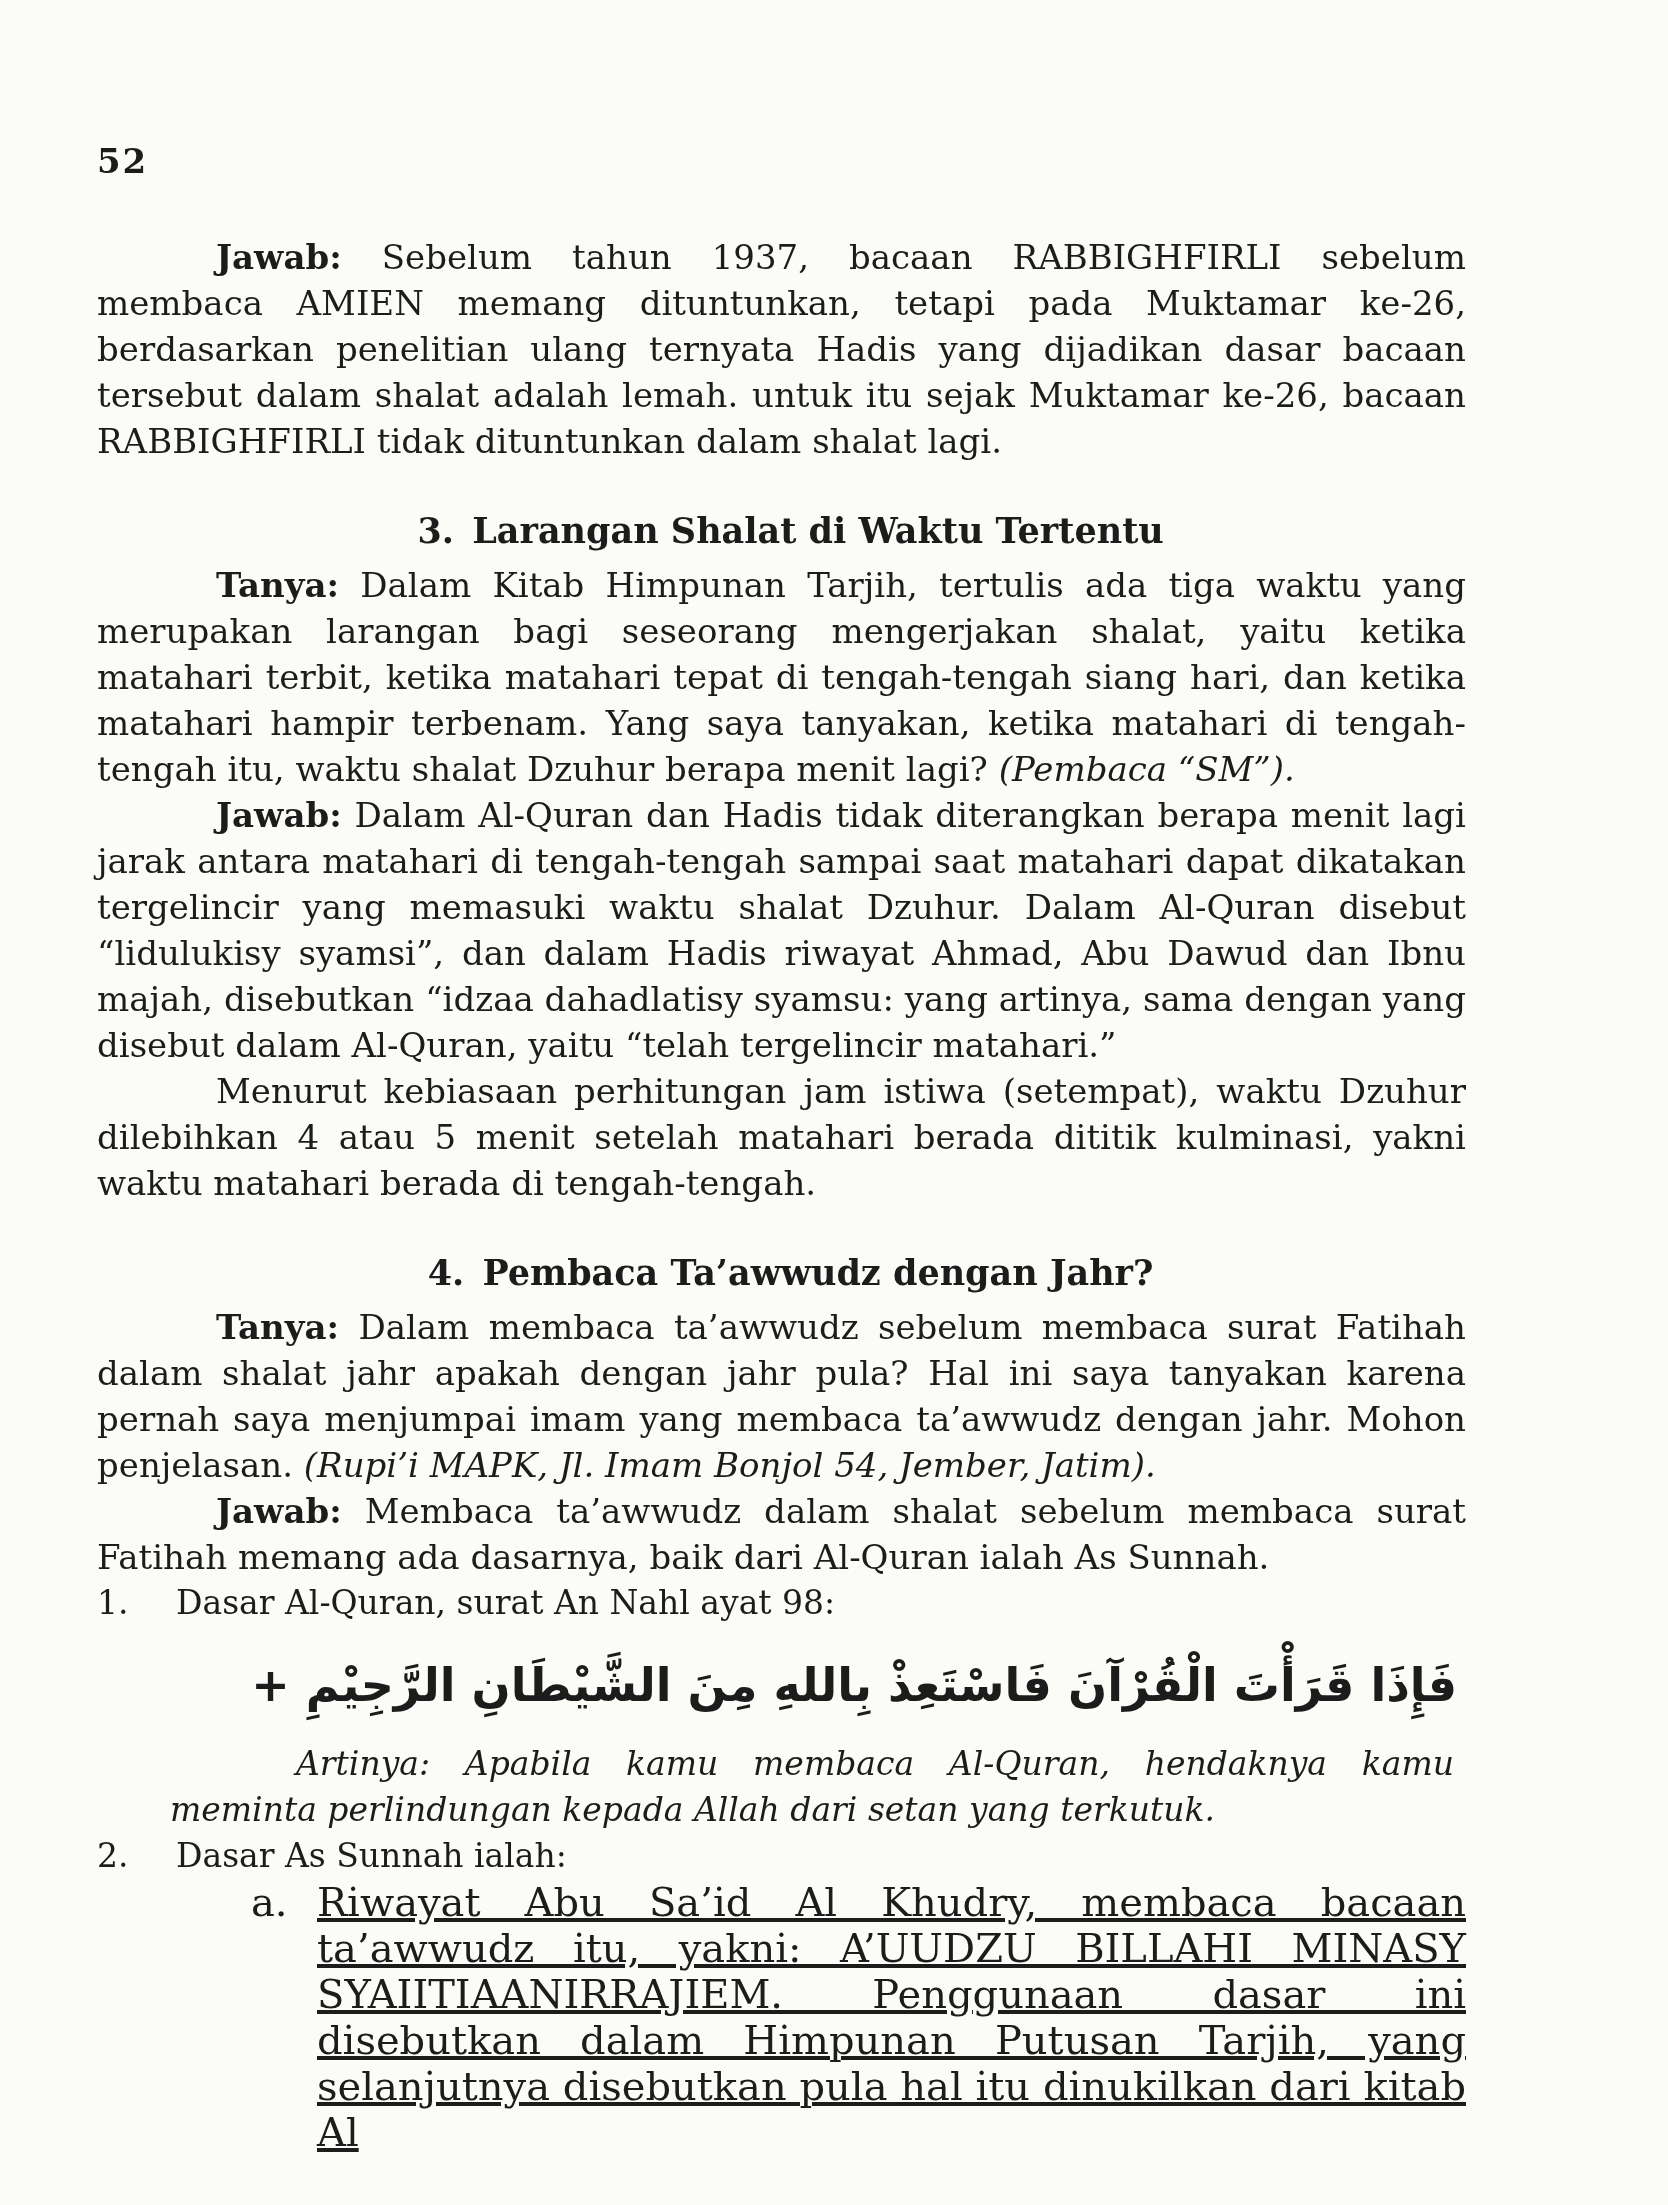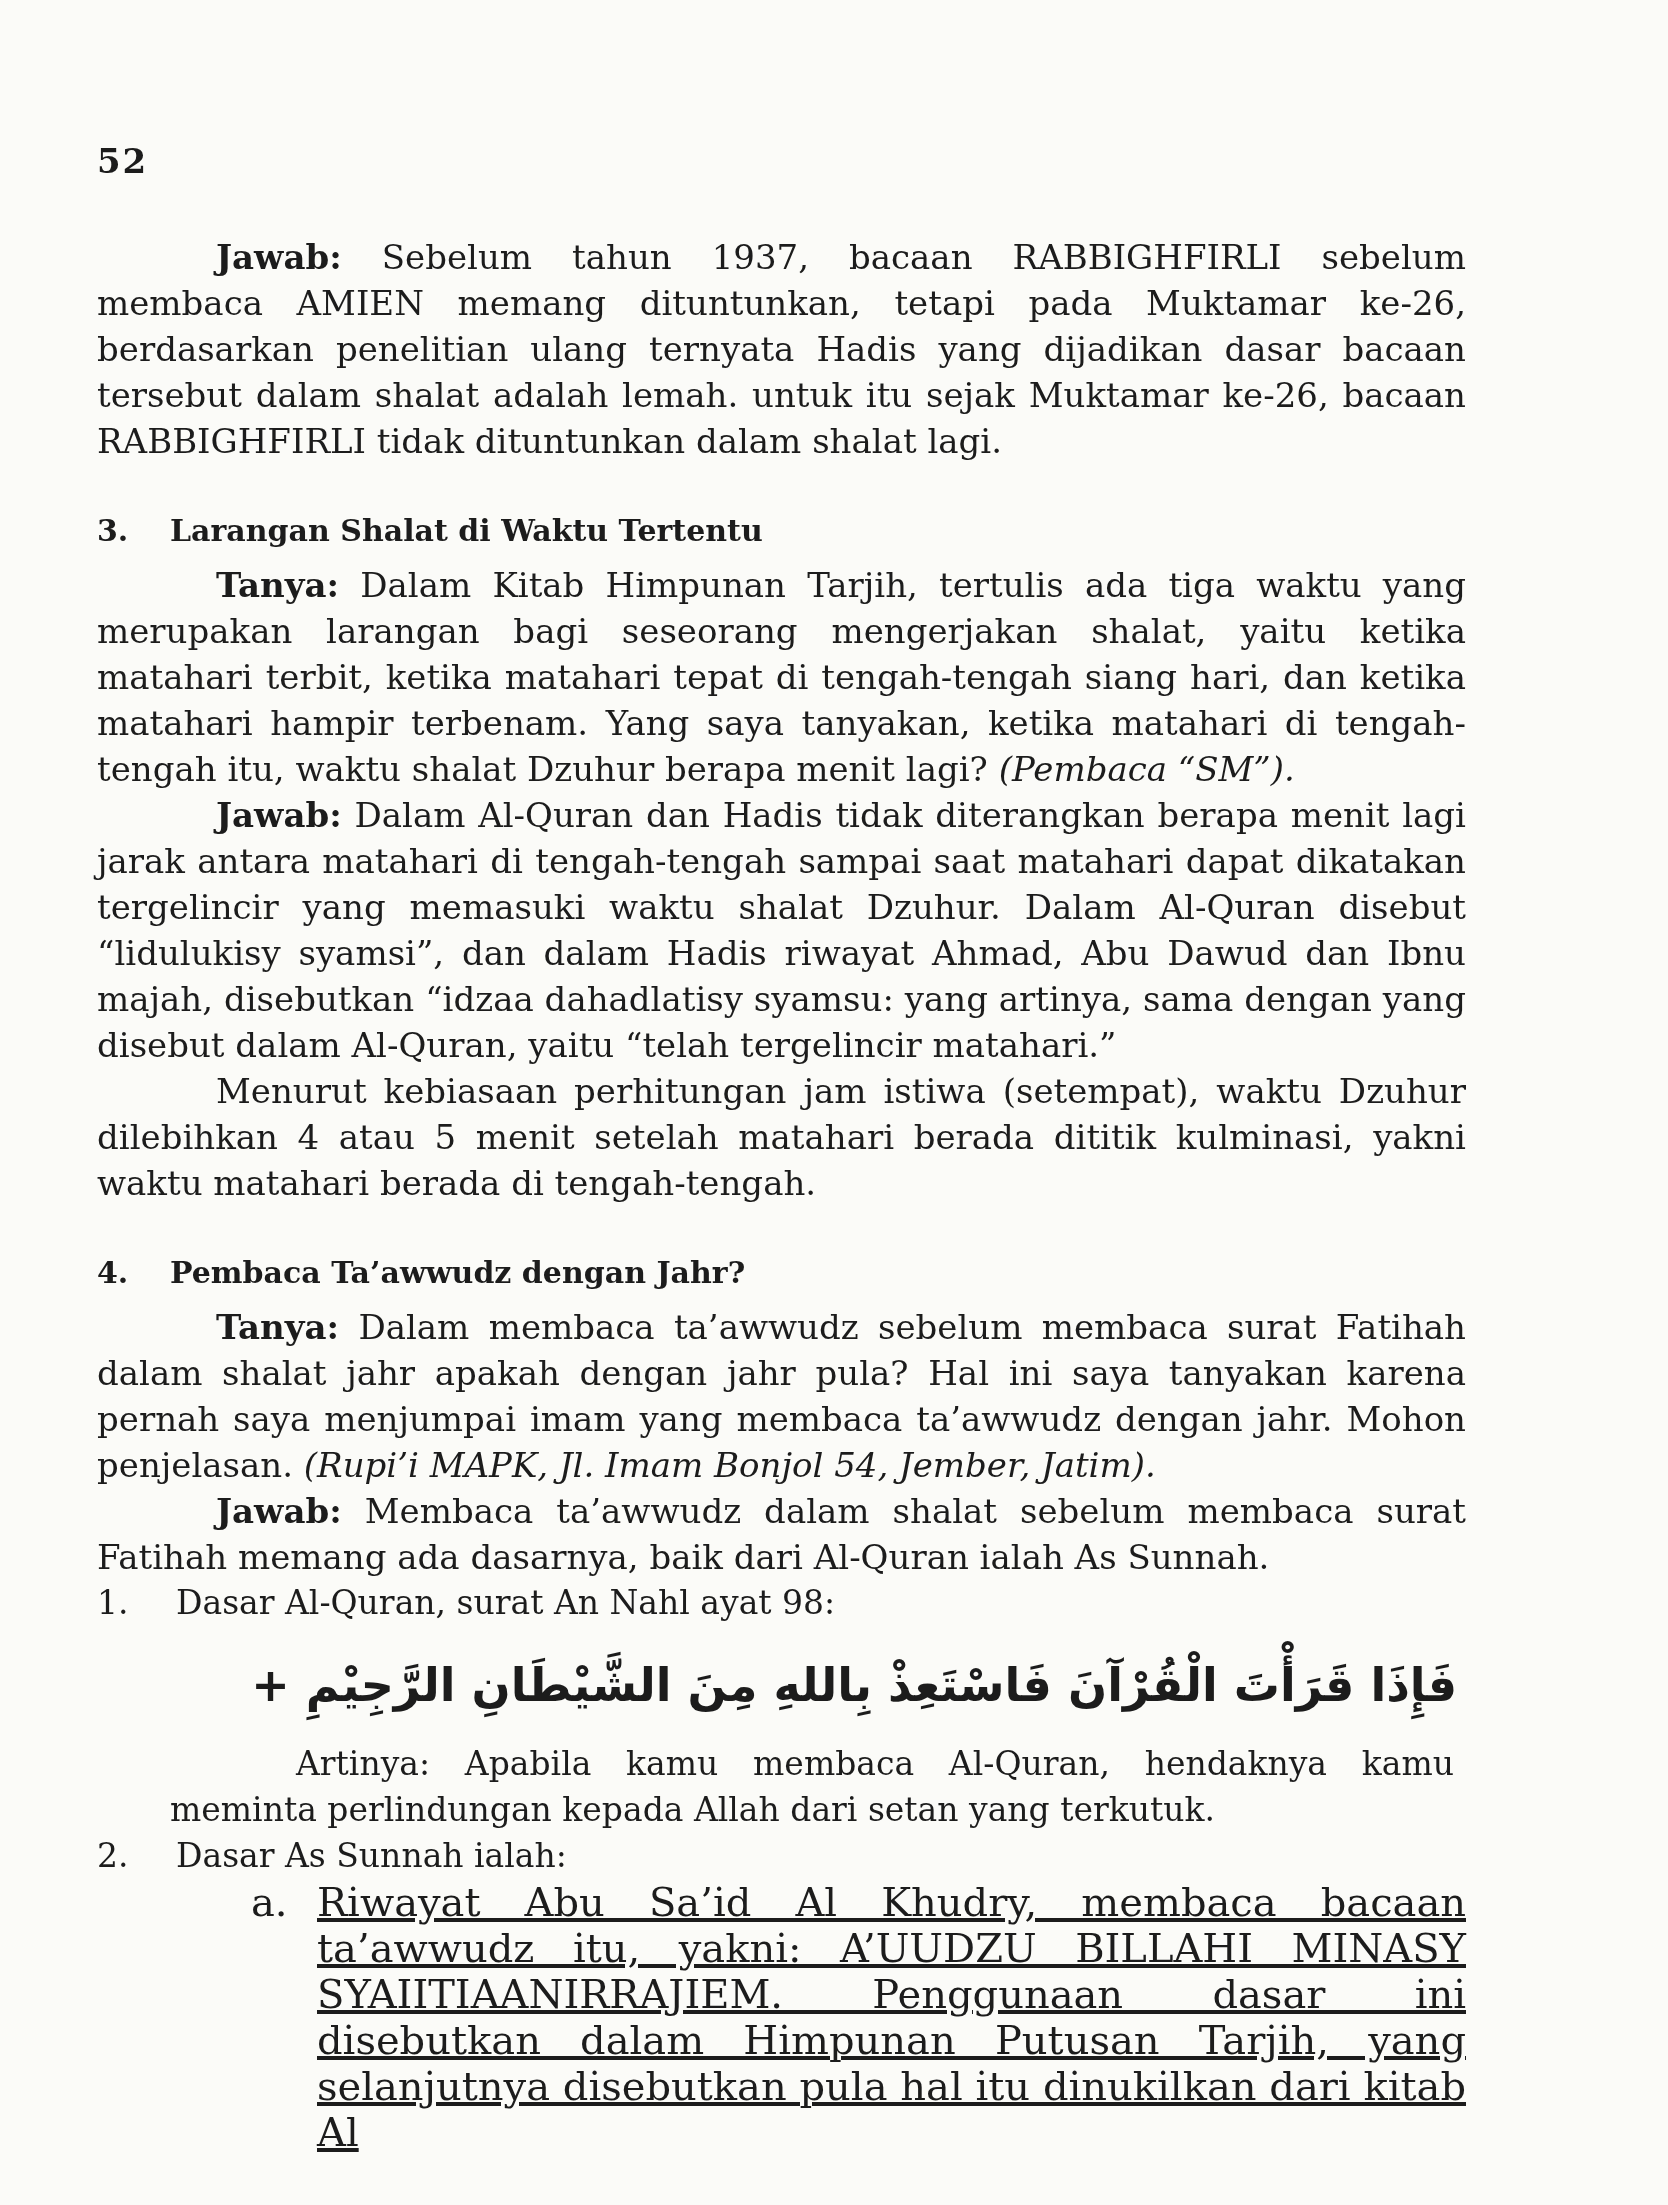--- a/index.html
+++ b/index.html
@@ -26,24 +26,25 @@
   .para {
     font-size: 34px;
     line-height: 46px;
     text-align: justify;
     margin: 0;
   }
   .para.indent { text-indent: 119px; }
   .lead { font-weight: 700; }
   .src { font-style: italic; }
   .heading {
-    font-size: 30px;
+    font-size: 35px;
     line-height: 46px;
     font-weight: 700;
     margin: 44px 0 8px 0;
+    text-align: center;
   }
   .heading .h-num { display: inline-block; min-width: 73px; }
   .list-item {
     font-size: 33px;
     line-height: 46px;
     text-align: justify;
     padding-left: 79px;
   }
   .list-item .num {
     display: inline-block;
@@ -68,20 +69,21 @@
     text-align: right;
     font-family: "DejaVu Sans", sans-serif;
     font-size: 46px;
     line-height: 71px;
     margin: 24px 8.8px 20px 0;
     font-weight: 700;
   }
   .translation {
     font-size: 33px;
     line-height: 46px;
+    font-style: italic;
     text-align: justify;
     margin: 0 12px 0 73px;
     text-indent: 126px;
   }
 </style>
 </head>
 <body>
 
 <div class="page">
 

